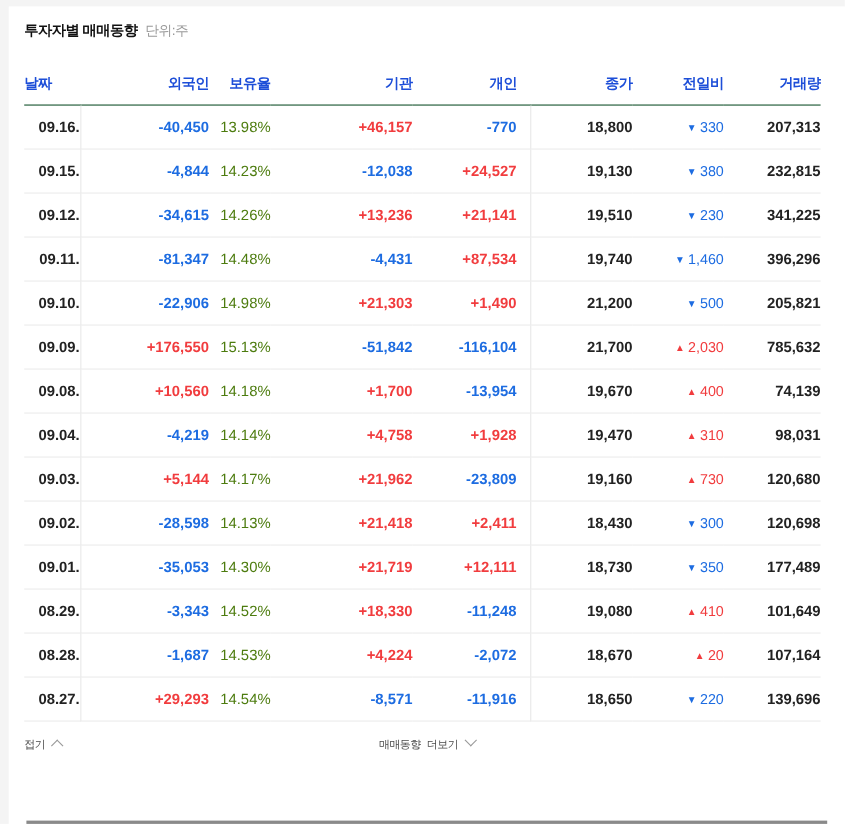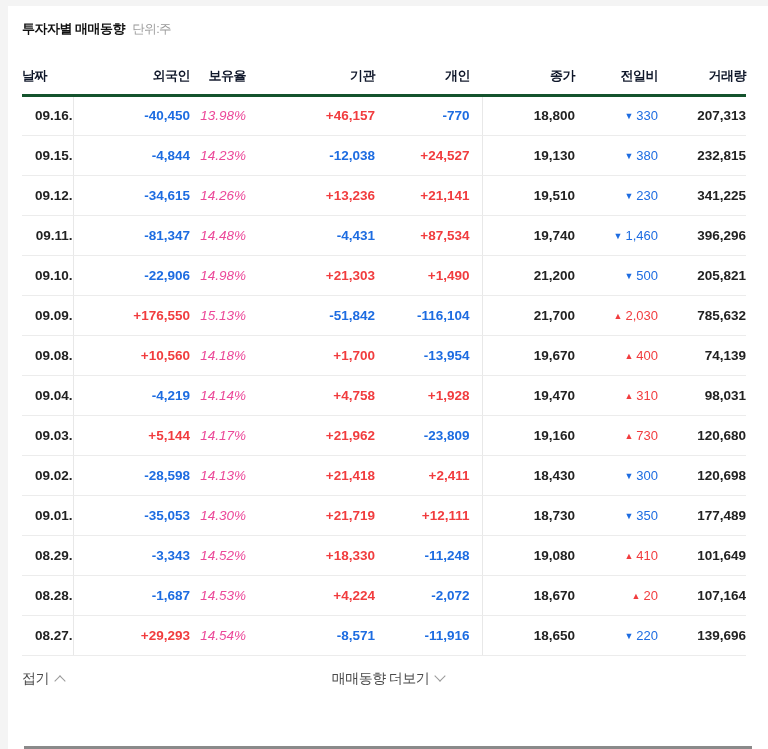--- a/index.html
+++ b/index.html
@@ -19,44 +19,44 @@
 
   table.trading {
     margin-left:14px; width:724px;
     border-collapse:collapse; table-layout:fixed;
   }
   col.c1{width:51px} col.c2{width:117px} col.c3{width:56px} col.c4{width:129px}
   col.c5{width:107px} col.c6{width:93px} col.c7{width:83px} col.c8{width:88px}
 
   thead th {
     height:37px; padding:0; vertical-align:middle;
-    font-size:13px; font-weight:700; color:#0f172a;
-    text-align:right; border-bottom:3px solid #14532d; letter-spacing:-0.5px;
+    font-size:13px; font-weight:700; color:#1d4ed8;
+    text-align:right; border-bottom:1px solid #14532d; letter-spacing:-0.5px;
   }
   thead th.c1 { text-align:left; }
   thead th.c5 { padding-right:12px; }
 
   tbody td {
     height:40px; padding:0; font-size:13.5px; text-align:right;
     border-bottom:1px solid #ececec; color:#222; white-space:nowrap;
   }
   tbody td.c1 { text-align:right; font-weight:700; border-right:1px solid #e8e8e8; }
   tbody td.c5 { padding-right:12px; border-right:1px solid #e8e8e8; }
   tbody td.val { font-weight:700; }
-  tbody td.c3 { color:#ec4899; font-weight:400;font-style:italic; }
+  tbody td.c3 { color:#4d7c0f; font-weight:400; }
   tbody td.c6, tbody td.c8 { font-weight:700;margin-left:16px; }
   tbody td.c7 { font-weight:400; font-size:13px; }
   .up   { color:var(--up); }
   .down { color:var(--down); }
   .arrow { font-size:9px; margin-right:3px; position:relative; top:-1px; }
 
   .footer { position:relative; height:48px; }
   .footer button {
     background:none; border:none; padding:0; cursor:pointer;
-    font-family:Liberation Serif, serif; font-size:14px; color:#4a4a4a; letter-spacing:-0.5px;
+    font-family:Liberation Mono, monospace; font-size:10px; color:#4a4a4a; letter-spacing:-0.5px;
   }
   .collapse-btn { position:absolute; left:14px; top:14px; }
   .more-btn { position:absolute; left:0; right:0; top:14px; margin:0 auto; display:block; width:max-content; }
   .chev {
     display:inline-block; width:8px; height:8px;
     border-top:1.5px solid #999; border-right:1.5px solid #999; margin-left:7px;
   }
   .chev.up-dir   { transform:rotate(-45deg); position:relative; top:2px; }
   .chev.down-dir { transform:rotate(135deg); position:relative; top:-3px; }
 

